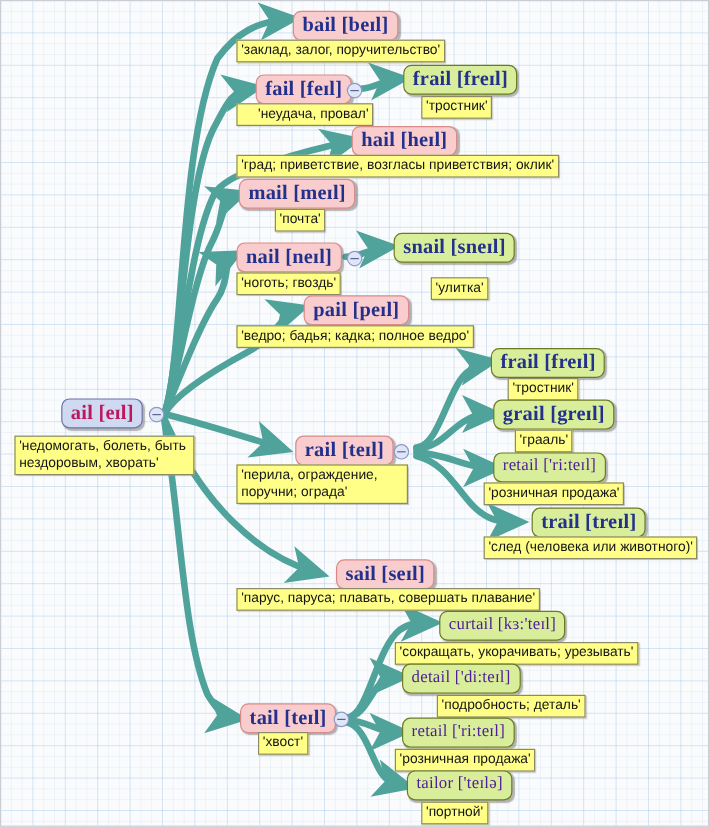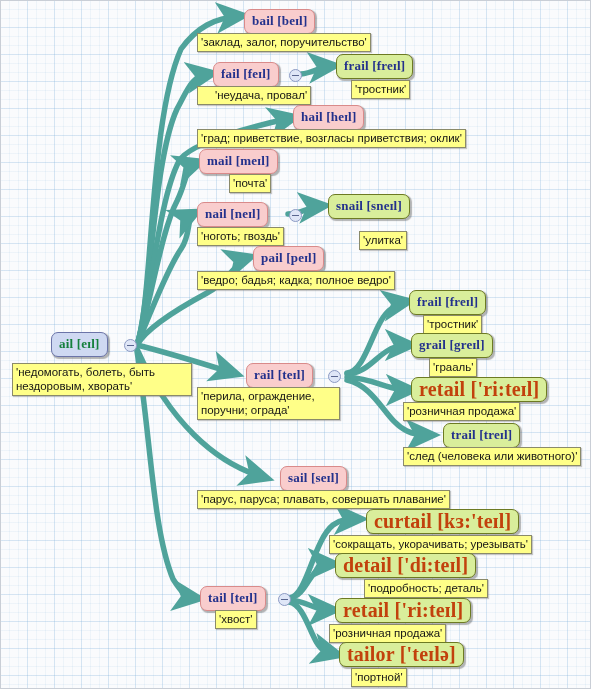--- a/index.html
+++ b/index.html
@@ -28,47 +28,47 @@
   #edges{position:absolute;left:0;top:0;width:591px;height:689px;}
 
   
   .node{
     position:absolute;
     box-sizing:border-box;
     border-radius:7px;
     padding:1px 7px 2px 7px;
     white-space:nowrap;
     font-family:"Liberation Serif", serif;
-    font-size:13px;
+    font-size:17px;
     line-height:20px;
     letter-spacing:.2px;
     box-shadow:1.5px 1.5px 1px rgba(90,90,90,.45);
   }
   .node.root{
     background:#cfd9f2;
     border:1.5px solid #6b74a8;
-    color:#15803d;
+    color:#be185d;
     font-weight:bold;
   }
   .node.lvl1{
     background:#f9cdcd;
     border:1.5px solid #d98a8a;
     color:#23318c;
     font-weight:bold;
   }
   .node.lvl2{
     background:#d9ee9b;
     border:1.5px solid #6d7a23;
     color:#23318c;
     font-weight:bold;
   }
   .node.lvl2.light{
-    color:#c2410c;
-    font-weight:bold;
-    font-size:20px;
+    color:#4c1d95;
+    font-weight:normal;
+    font-size:14px;
   }
 
   
   .note{
     position:absolute;
     box-sizing:border-box;
     background:#ffff88;
     border:1px solid #8a8a6a;
     color:#151515;
     font-family:"Liberation Sans", sans-serif;
@@ -129,21 +129,21 @@
       <path d="M346,379 C376,386 384,420 406,430 C412,433 420,434 428,434"></path>
 
       <path d="M288,597 C306,596 312,540 332,524 C340,518 348,518 356,518"></path>
       <path d="M288,597 C304,596 308,572 320,566 C324,563 326,563 330,563"></path>
       <path d="M288,599 C304,600 310,606 320,608 C324,609 326,609 330,609"></path>
       <path d="M288,601 C306,604 310,644 324,650 C328,652 330,652 334,653"></path>
     </g>
   </svg>
 
   <div class="node root" style="left:50px;top:331px;">ail [eɪl]</div>
-  <div class="note" style="left:11px;top:362px;width:180px;">'недомогать, болеть, быть нездоровым, хворать'</div>
+  <div class="note" style="left:11px;top:362px;width:150px;">'недомогать, болеть, быть нездоровым, хворать'</div>
   <div class="handle" style="left:123px;top:338px;"></div>
 
   <div class="node lvl1" style="left:243px;top:8px;">bail [beɪl]</div>
   <div class="note" style="left:196px;top:32px;">'заклад, залог, поручительство'</div>
 
   <div class="node lvl1" style="left:212px;top:61px;">fail [feɪl]</div>
   <div class="note" style="left:196px;top:85px;padding-left:17px;">'неудача, провал'</div>
   <div class="handle" style="left:288px;top:68px;"></div>
 
   <div class="node lvl1" style="left:292px;top:104px;">hail [heɪl]</div>

